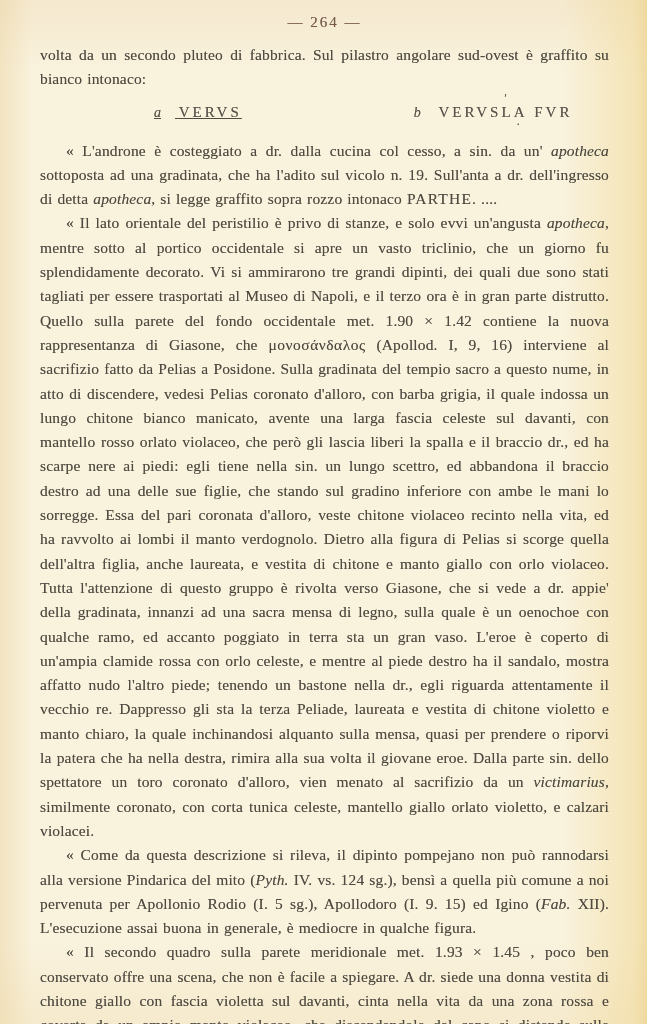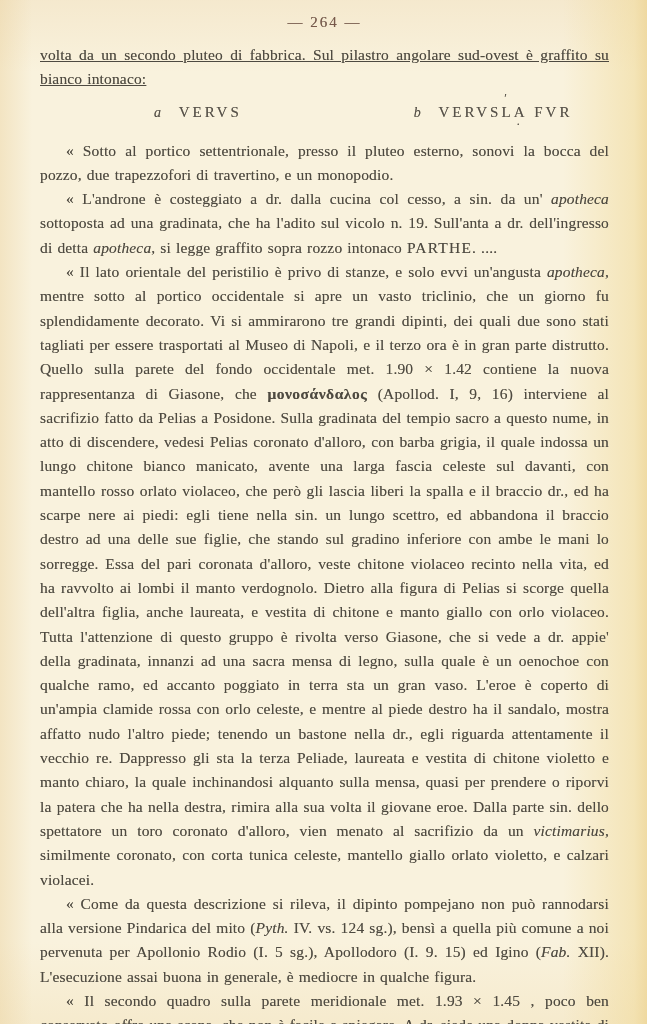--- a/index.html
+++ b/index.html
@@ -35,34 +35,34 @@
   }
   p.body-par {
     margin: 0;
     font-size: 15.5px;
     line-height: 24.3px;
     text-align: justify;
     text-indent: 26px;
     letter-spacing: 0.15px;
     word-spacing: 1px;
   }
-  p.body-par.no-indent { text-indent: 0; text-decoration: underline; }
+  p.body-par.no-indent { text-indent: 0; }
   .seg-n { }
   .seg-i { font-style: italic; margin-top: 18px; }
-  .seg-g { letter-spacing: 0.5px; font-weight: bold; }
+  .seg-g { letter-spacing: 0.5px; }
   .seg-c { letter-spacing: 1.2px; }
   .insc {
     display: flex;
     align-items: baseline;
     margin: 9px 0 15px 0;
     font-size: 15px;
     line-height: 22px;
   }
   .insc-group { white-space: nowrap; }
-  .insc-group.a { margin-left: 114px; }
+  .insc-group.a { margin-left: 114px; text-decoration: underline; }
   .insc-group.b { margin-left: 172px; }
   .insc-label {
     font-style: italic;
     font-size: 14px;
     margin-right: 14px;
     color: #57524a;
   }
   .insc-text {
     letter-spacing: 3px;
     color: #57524a;
@@ -99,21 +99,20 @@
     <span class="insc-group a">
       <span class="insc-label">a</span>
       <span class="insc-text">VERVS</span>
     </span>
     <span class="insc-group b">
       <span class="insc-label">b</span>
       <span class="insc-text"><span>VERVS</span><span class="rel"><span>L</span><span class="apex">′</span></span><span class="rel"><span>A</span><span class="underdot">.</span></span><span> FVR</span></span>
     </span>
   </div>
 
-  <p class="body-par"><span class="seg-n">« Sotto al portico settentrionale, presso il pluteo esterno, sonovi la bocca del pozzo, due trapezzofori di travertino, e un monopodio.</span></p>
 
   <p class="body-par"><span class="seg-n">« L'androne è costeggiato a dr. dalla cucina col cesso, a sin. da un' </span><span class="seg-i">apotheca</span><span class="seg-n"> sottoposta ad una gradinata, che ha l'adito sul vicolo n. 19. Sull'anta a dr. dell'ingresso di detta </span><span class="seg-i">apotheca</span><span class="seg-n">, si legge graffito sopra rozzo intonaco </span><span class="seg-c">PARTHE</span><span class="seg-n">. ....</span></p>
 
   <p class="body-par"><span class="seg-n">« Il lato orientale del peristilio è privo di stanze, e solo evvi un'angusta </span><span class="seg-i">apotheca</span><span class="seg-n">, mentre sotto al portico occidentale si apre un vasto triclinio, che un giorno fu splendidamente decorato. Vi si ammirarono tre grandi dipinti, dei quali due sono stati tagliati per essere trasportati al Museo di Napoli, e il terzo ora è in gran parte distrutto. Quello sulla parete del fondo occidentale met. 1.90 × 1.42 contiene la nuova rappresentanza di Giasone, che </span><span class="seg-g">μονοσάνδαλος</span><span class="seg-n"> (Apollod. I, 9, 16) interviene al sacrifizio fatto da Pelias a Posidone. Sulla gradinata del tempio sacro a questo nume, in atto di discendere, vedesi Pelias coronato d'alloro, con barba grigia, il quale indossa un lungo chitone bianco manicato, avente una larga fascia celeste sul davanti, con mantello rosso orlato violaceo, che però gli lascia liberi la spalla e il braccio dr., ed ha scarpe nere ai piedi: egli tiene nella sin. un lungo scettro, ed abbandona il braccio destro ad una delle sue figlie, che stando sul gradino inferiore con ambe le mani lo sorregge. Essa del pari coronata d'alloro, veste chitone violaceo recinto nella vita, ed ha ravvolto ai lombi il manto verdognolo. Dietro alla figura di Pelias si scorge quella dell'altra figlia, anche laureata, e vestita di chitone e manto giallo con orlo violaceo. Tutta l'attenzione di questo gruppo è rivolta verso Giasone, che si vede a dr. appie' della gradinata, innanzi ad una sacra mensa di legno, sulla quale è un oenochoe con qualche ramo, ed accanto poggiato in terra sta un gran vaso. L'eroe è coperto di un'ampia clamide rossa con orlo celeste, e mentre al piede destro ha il sandalo, mostra affatto nudo l'altro piede; tenendo un bastone nella dr., egli riguarda attentamente il vecchio re. Dappresso gli sta la terza Peliade, laureata e vestita di chitone violetto e manto chiaro, la quale inchinandosi alquanto sulla mensa, quasi per prendere o riporvi la patera che ha nella destra, rimira alla sua volta il giovane eroe. Dalla parte sin. dello spettatore un toro coronato d'alloro, vien menato al sacrifizio da un </span><span class="seg-i">victimarius</span><span class="seg-n">, similmente coronato, con corta tunica celeste, mantello giallo orlato violetto, e calzari violacei.</span></p>
 
   <p class="body-par"><span class="seg-n">« Come da questa descrizione si rileva, il dipinto pompejano non può rannodarsi alla versione Pindarica del mito (</span><span class="seg-i">Pyth.</span><span class="seg-n"> IV. vs. 124 sg.), bensì a quella più comune a noi pervenuta per Apollonio Rodio (I. 5 sg.), Apollodoro (I. 9. 15) ed Igino (</span><span class="seg-i">Fab.</span><span class="seg-n"> XII). L'esecuzione assai buona in generale, è mediocre in qualche figura.</span></p>
 
   <p class="body-par"><span class="seg-n">« Il secondo quadro sulla parete meridionale met. 1.93 × 1.45 , poco ben conservato offre una scena, che non è facile a spiegare. A dr. siede una donna vestita di chitone giallo con fascia violetta sul davanti, cinta nella vita da una zona rossa e coverta da un ampio manto violaceo, che discendendole dal capo si distende sulle gambe; essa poggia sulla testa il braccio dr., e pare che tenga il gomito sin.</span></p>
 
 </div>

